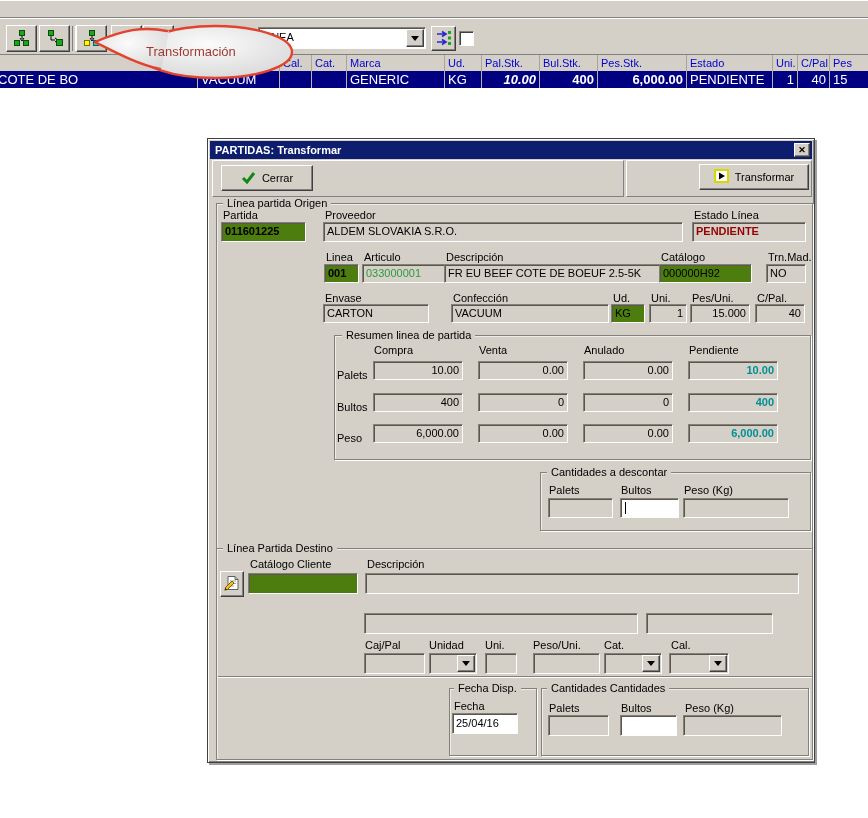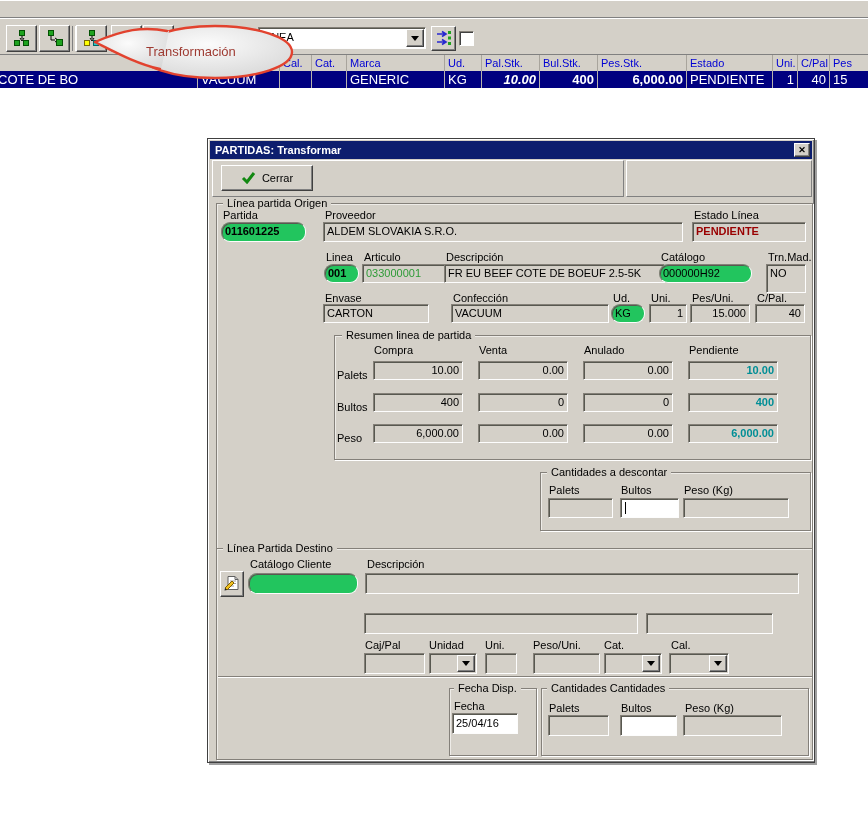--- a/index.html
+++ b/index.html
@@ -4,21 +4,21 @@
 <style>
   html,body{margin:0;padding:0;background:#fff;}
   #screen{position:relative;width:868px;height:818px;overflow:hidden;background:#fff;
           font-family:"Liberation Sans",sans-serif;font-size:11px;color:#000;}
   .abs{position:absolute;}
   .chrome{background:#d4d0c8;}
   .lbl{position:absolute;font-size:11px;line-height:13px;white-space:nowrap;color:#000;}
   .field{position:absolute;background:#d4d0c8;border:1px solid;border-color:#848078 #fdfdfd #fdfdfd #848078;
          box-shadow:inset 1px 1px 0 #585850;font-size:11px;line-height:16px;padding:0 3px;
          white-space:nowrap;overflow:hidden;box-sizing:border-box;}
-  .cream{background:#22c55e;border-radius:9px;}
+  .cream{background:#4d7c0f;}
   .white{background:#ffffff;}
   .num{text-align:right;}
   .bold{font-weight:bold;}
   .ital{font-style:italic;}
   .teal{color:#008e96;font-weight:bold;}
   .green{color:#2e9b37;}
   .darkred{color:#990000;font-weight:bold;}
   .groupbox{position:absolute;border:1px solid #84807a;box-shadow:1px 1px 0 #ffffff,inset 1px 1px 0 #eeece8;}
   .grouplabel{position:absolute;font-size:11px;line-height:12px;background:#d4d0c8;padding:0 4px;white-space:nowrap;}
   .btn3d{position:absolute;background:#d4d0c8;border:1px solid;border-color:#ffffff #404040 #404040 #ffffff;
@@ -169,41 +169,50 @@
     <div class="panel3d" style="left:4px;top:21px;width:412px;height:37px;"></div>
     <div class="panel3d" style="left:418px;top:21px;width:186px;height:37px;"></div>
     <div class="btn3d" style="left:13px;top:26px;width:92px;height:26px;">
       <span>
         <svg width="15" height="13" viewBox="0 0 15 13">
             <path d="M2 7 L6 11 L13 2" fill="none" stroke="#128812" stroke-width="3"></path>
           </svg>
       </span>
       <span>Cerrar</span>
     </div>
+    <div class="btn3d" style="left:491px;top:25px;width:110px;height:26px;">
+      <span>
+        <svg width="15" height="14" viewBox="0 0 15 14">
+          <rect x="1" y="1" width="13" height="12" fill="#fff" stroke="#d8d800" stroke-width="2"></rect>
+          <polygon points="5,3.5 11,7 5,10.5" fill="#000"></polygon>
+        </svg>
+      </span>
+      <span>Transformar</span>
+    </div>
 
     <div class="groupbox" style="left:8px;top:64px;width:595px;height:472px;"></div>
     <div class="grouplabel" style="left:15px;top:58px;">Línea partida Origen</div>
 
     <div class="lbl" style="left:15px;top:70px;">Partida</div>
     <div class="field cream bold" style="left:13px;top:83px;width:85px;height:20px;line-height:17px;">011601225</div>
     <div class="lbl" style="left:117px;top:70px;">Proveedor</div>
     <div class="field" style="left:115px;top:83px;width:360px;height:20px;line-height:17px;">ALDEM SLOVAKIA S.R.O.</div>
     <div class="lbl" style="left:486px;top:70px;">Estado Línea</div>
     <div class="field darkred" style="left:484px;top:83px;width:114px;height:20px;line-height:17px;">PENDIENTE</div>
 
     <div class="lbl" style="left:118px;top:112px;">Linea</div>
     <div class="field cream bold" style="left:116px;top:125px;width:35px;height:19px;">001</div>
     <div class="lbl" style="left:156px;top:112px;">Articulo</div>
     <div class="field green" style="left:154px;top:125px;width:89px;height:19px;">033000001</div>
     <div class="lbl" style="left:238px;top:112px;">Descripción</div>
     <div class="field" style="left:236px;top:125px;width:221px;height:19px;">FR EU BEEF COTE DE BOEUF 2.5-5K</div>
     <div class="lbl" style="left:453px;top:112px;">Catálogo</div>
     <div class="field cream" style="left:451px;top:125px;width:93px;height:19px;">000000H92</div>
     <div class="lbl" style="left:560px;top:112px;">Trn.Mad.</div>
-    <div class="field" style="left:558px;top:125px;width:40px;height:29px;">NO</div>
+    <div class="field" style="left:558px;top:125px;width:40px;height:19px;">NO</div>
 
     <div class="lbl" style="left:117px;top:153px;">Envase</div>
     <div class="field" style="left:115px;top:165px;width:106px;height:19px;">CARTON</div>
     <div class="lbl" style="left:245px;top:153px;">Confección</div>
     <div class="field" style="left:243px;top:165px;width:158px;height:19px;">VACUUM</div>
     <div class="lbl" style="left:405px;top:153px;">Ud.</div>
     <div class="field cream" style="left:403px;top:165px;width:34px;height:19px;">KG</div>
     <div class="lbl" style="left:443px;top:153px;">Uni.</div>
     <div class="field num" style="left:441px;top:165px;width:38px;height:19px;">1</div>
     <div class="lbl" style="left:484px;top:153px;">Pes/Uni.</div>

